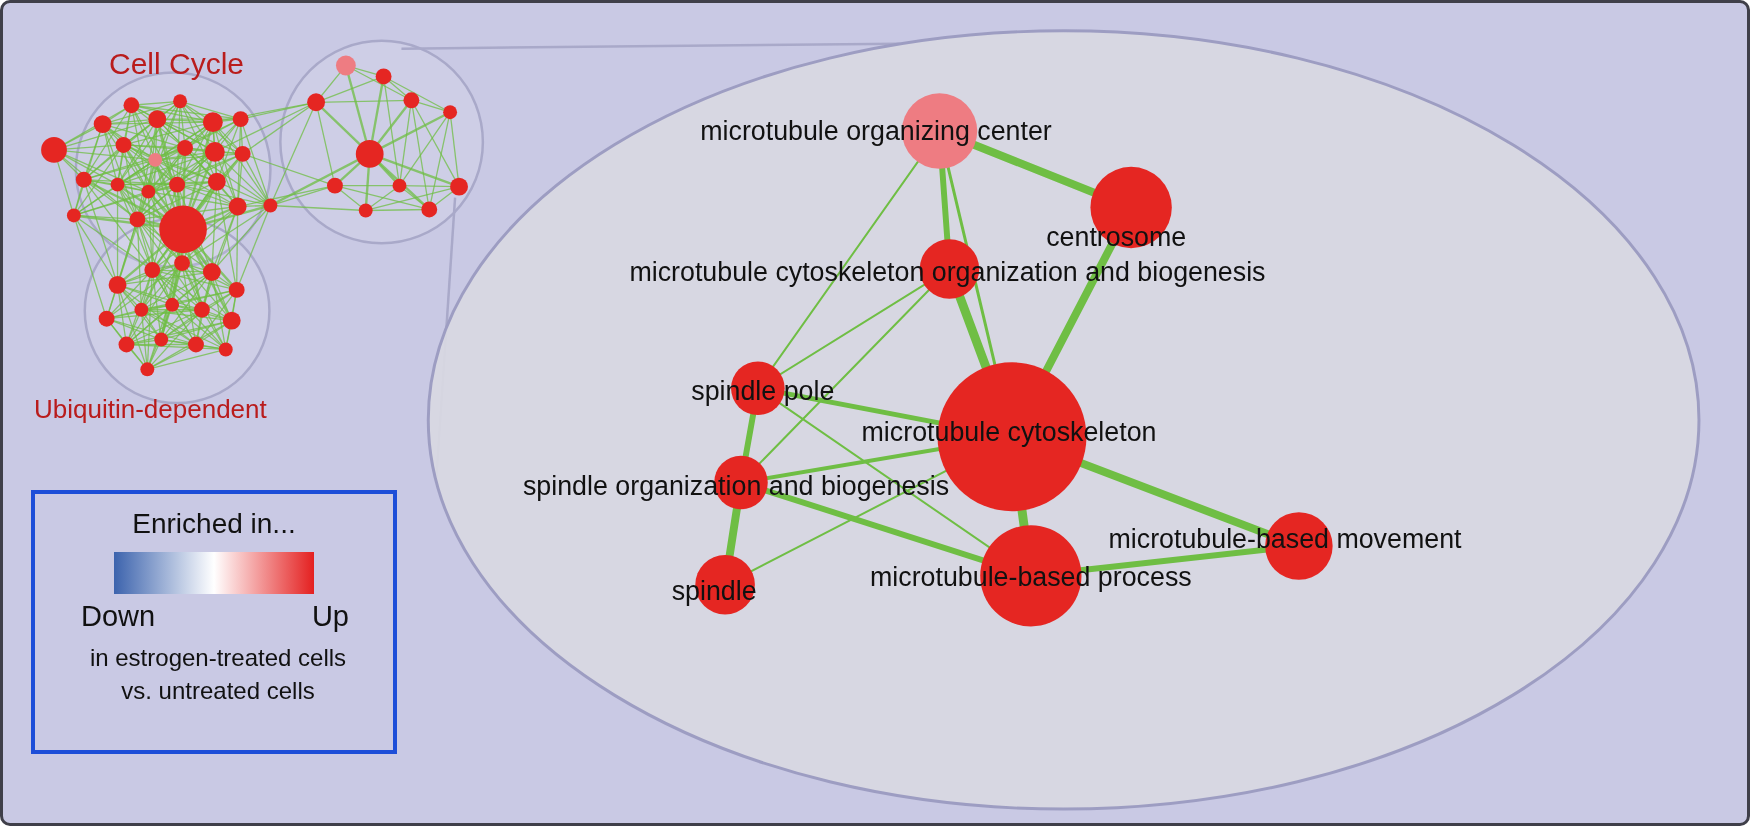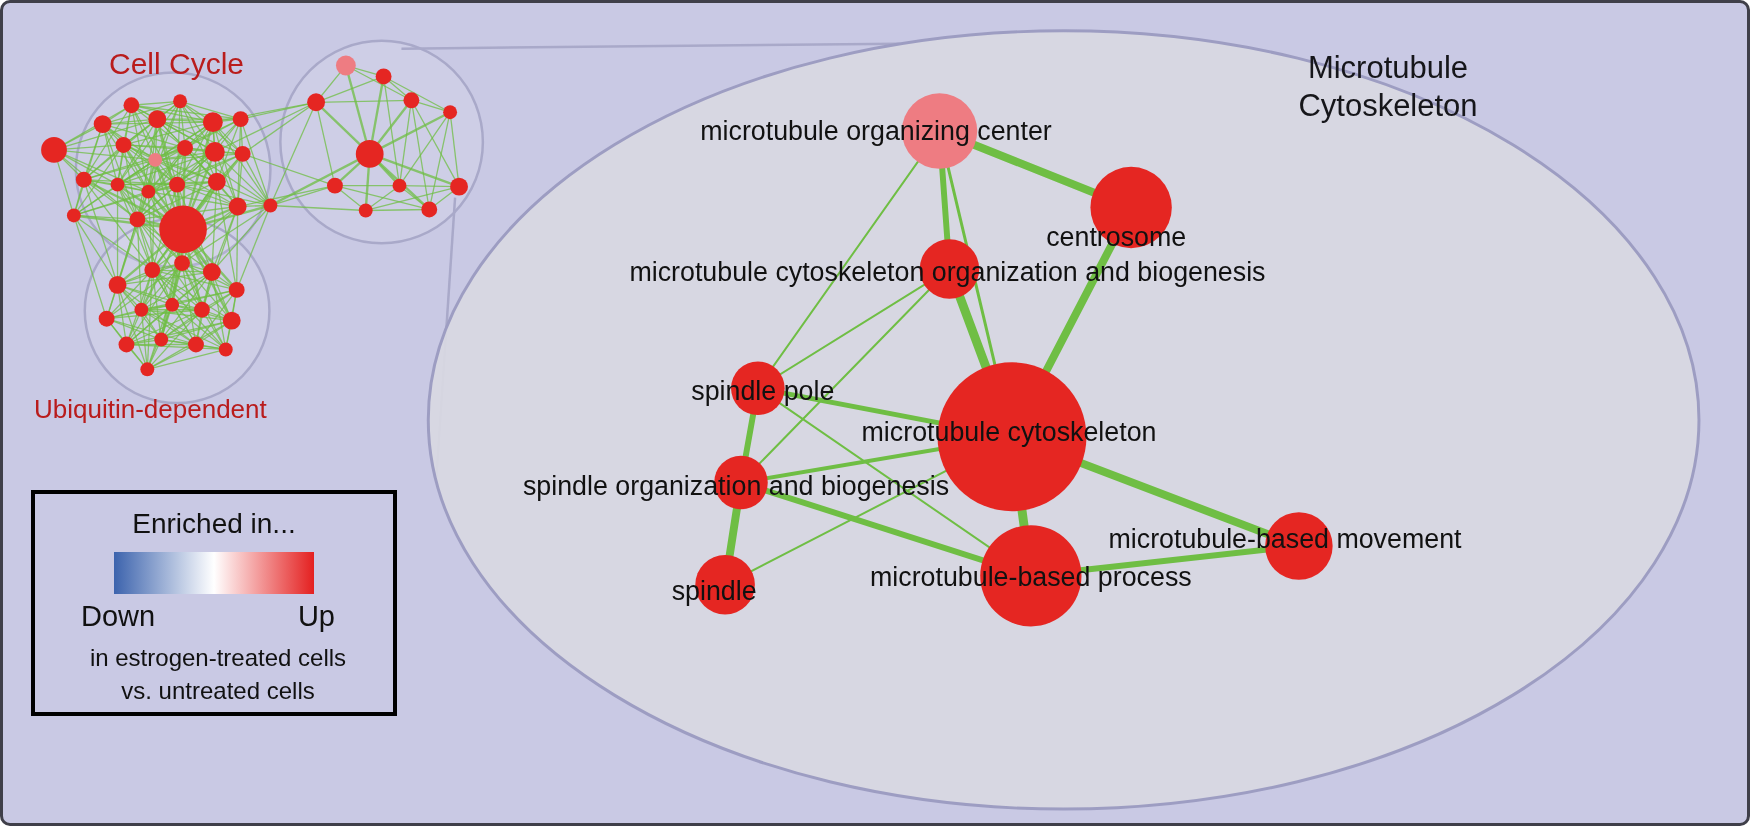--- a/index.html
+++ b/index.html
@@ -4,24 +4,24 @@
 <style>
   body{margin:0;background:#ffffff;font-family:"Liberation Sans","DejaVu Sans",sans-serif;}
   .figure{position:relative;width:1750px;height:826px;background:#c9c9e4;border:3px solid #3f3f49;border-radius:10px;box-sizing:border-box;overflow:hidden;}
   .figure svg{position:absolute;left:0;top:0;width:100%;height:100%;}
   svg text{font-family:"Liberation Sans","DejaVu Sans",sans-serif;}
   .lbl{position:absolute;white-space:nowrap;}
   .gray{color:#b91c1c;}
   .cc{left:106px;top:44px;font-size:30px;font-weight:400;}
   .ub{left:31px;top:388px;font-size:26px;line-height:37px;}
   .mt-title{left:1272px;top:46px;width:226px;text-align:center;font-size:31px;line-height:38px;color:#16161a;}
-  .legend{position:absolute;left:28px;top:487px;width:366px;height:226px;border:4px solid #000000;box-sizing:border-box;text-align:center;color:#111;}
+  .legend{position:absolute;left:28px;top:487px;width:366px;height:264px;border:4px solid #1d4ed8;box-sizing:border-box;text-align:center;color:#111;}
   .legend-title{margin-top:14px;font-size:28px;}
   .legend-bar{width:200px;height:42px;margin:12px auto 0;}
-  .legend-row{display:flex;justify-content:space-between;padding:6px 58px 0 46px;font-size:29px;}
+  .legend-row{display:flex;justify-content:space-between;padding:6px 44px 0 46px;font-size:29px;}
   .legend-caption{margin-top:8px;font-size:24px;line-height:33px;margin-left:8px;}
 </style>
 </head>
 <body>
 
 <div class="figure">
   <svg id="net" viewBox="0 0 1750 826">
       <circle cx="168" cy="168" r="98" fill="#ffffff" fill-opacity="0.1" stroke="#a9a9c9" stroke-width="2.5"></circle>
       <circle cx="378" cy="140" r="102" fill="#ffffff" fill-opacity="0.1" stroke="#a9a9c9" stroke-width="2.5"></circle>
       <circle cx="172" cy="310" r="93" fill="#ffffff" fill-opacity="0.1" stroke="#a9a9c9" stroke-width="2.5"></circle>
@@ -467,24 +467,20 @@
       <text x="1032" y="587" text-anchor="middle" font-size="27" fill="#111111">microtubule-based process</text>
       <text x="713" y="601" text-anchor="middle" font-size="27" fill="#111111">spindle</text>
     </svg>
 
   <div class="lbl cc gray">Cell Cycle</div>
 
   <div class="lbl ub gray">
     <div>Ubiquitin-dependent</div>
   </div>
 
-  <div class="lbl mt-title">
-    <div>Microtubule</div>
-    <div>Cytoskeleton</div>
-  </div>
 
   <div class="legend">
     <div class="legend-title">Enriched in...</div>
     <div class="legend-bar" style="background: linear-gradient(90deg, rgb(60, 99, 173) 0%, rgb(255, 255, 255) 50%, rgb(228, 32, 32) 100%);"></div>
     <div class="legend-row">
       <span>Down</span>
       <span>Up</span>
     </div>
     <div class="legend-caption">
       <div>in estrogen-treated cells</div>

